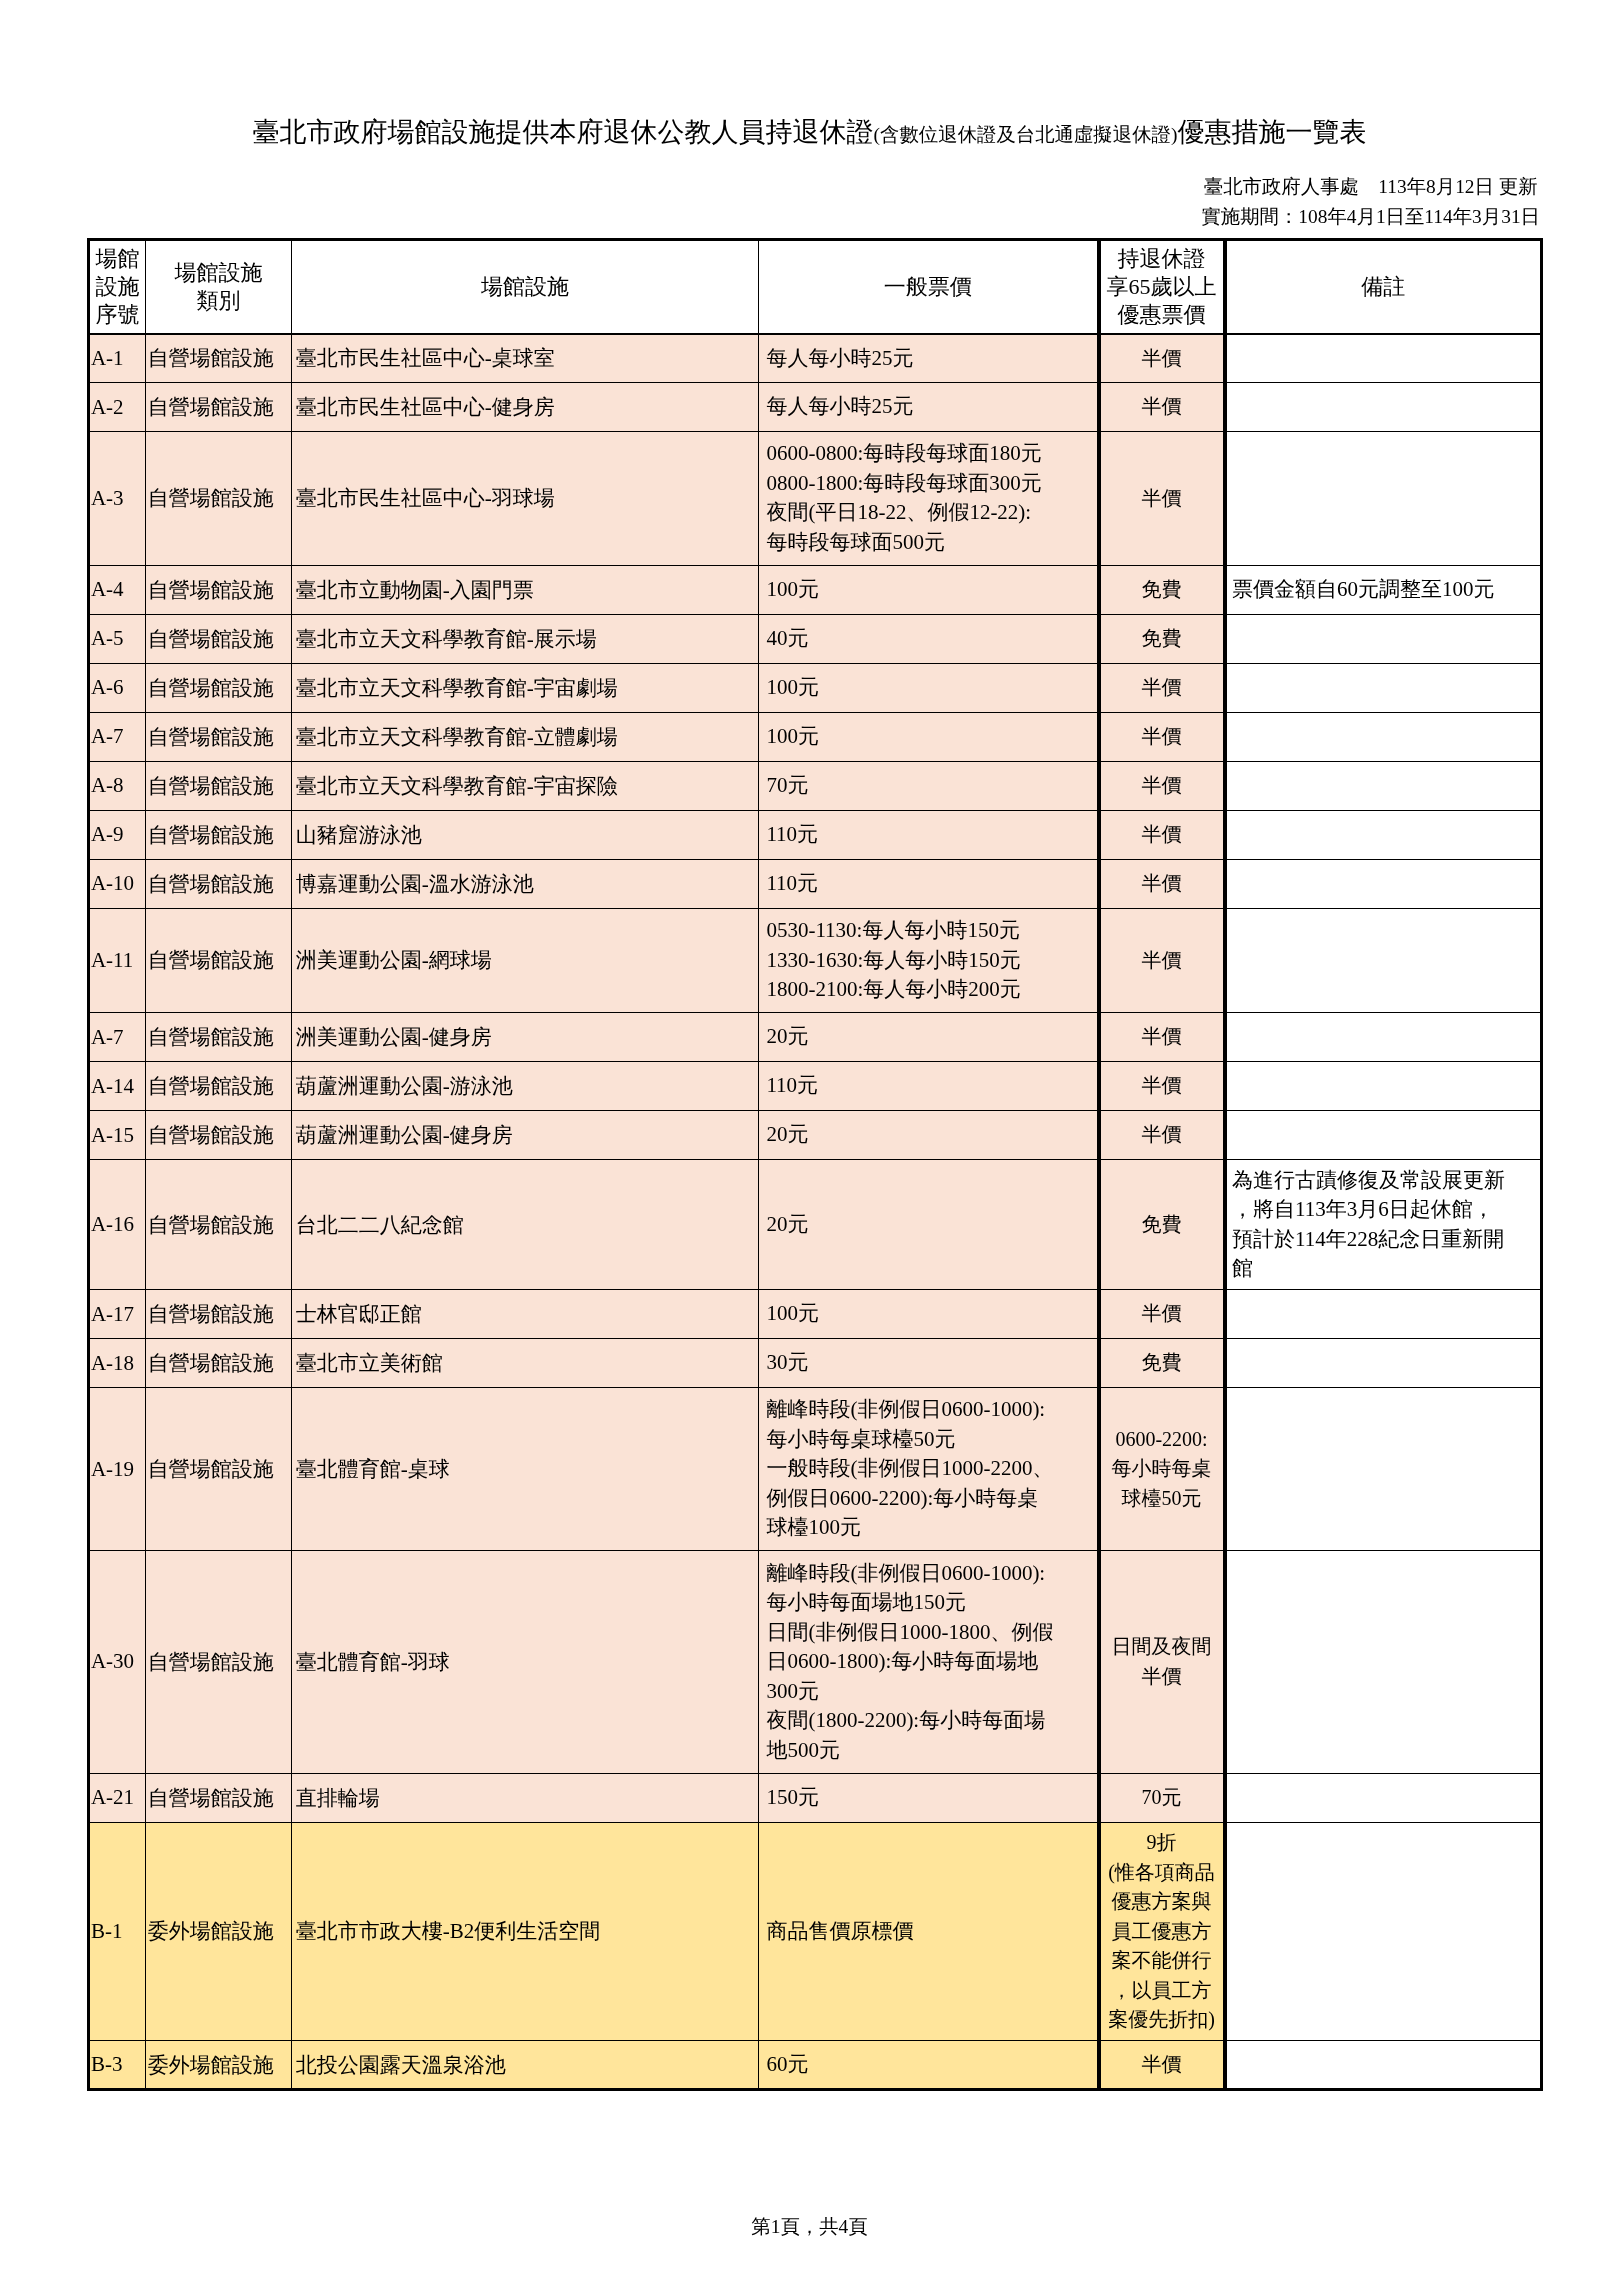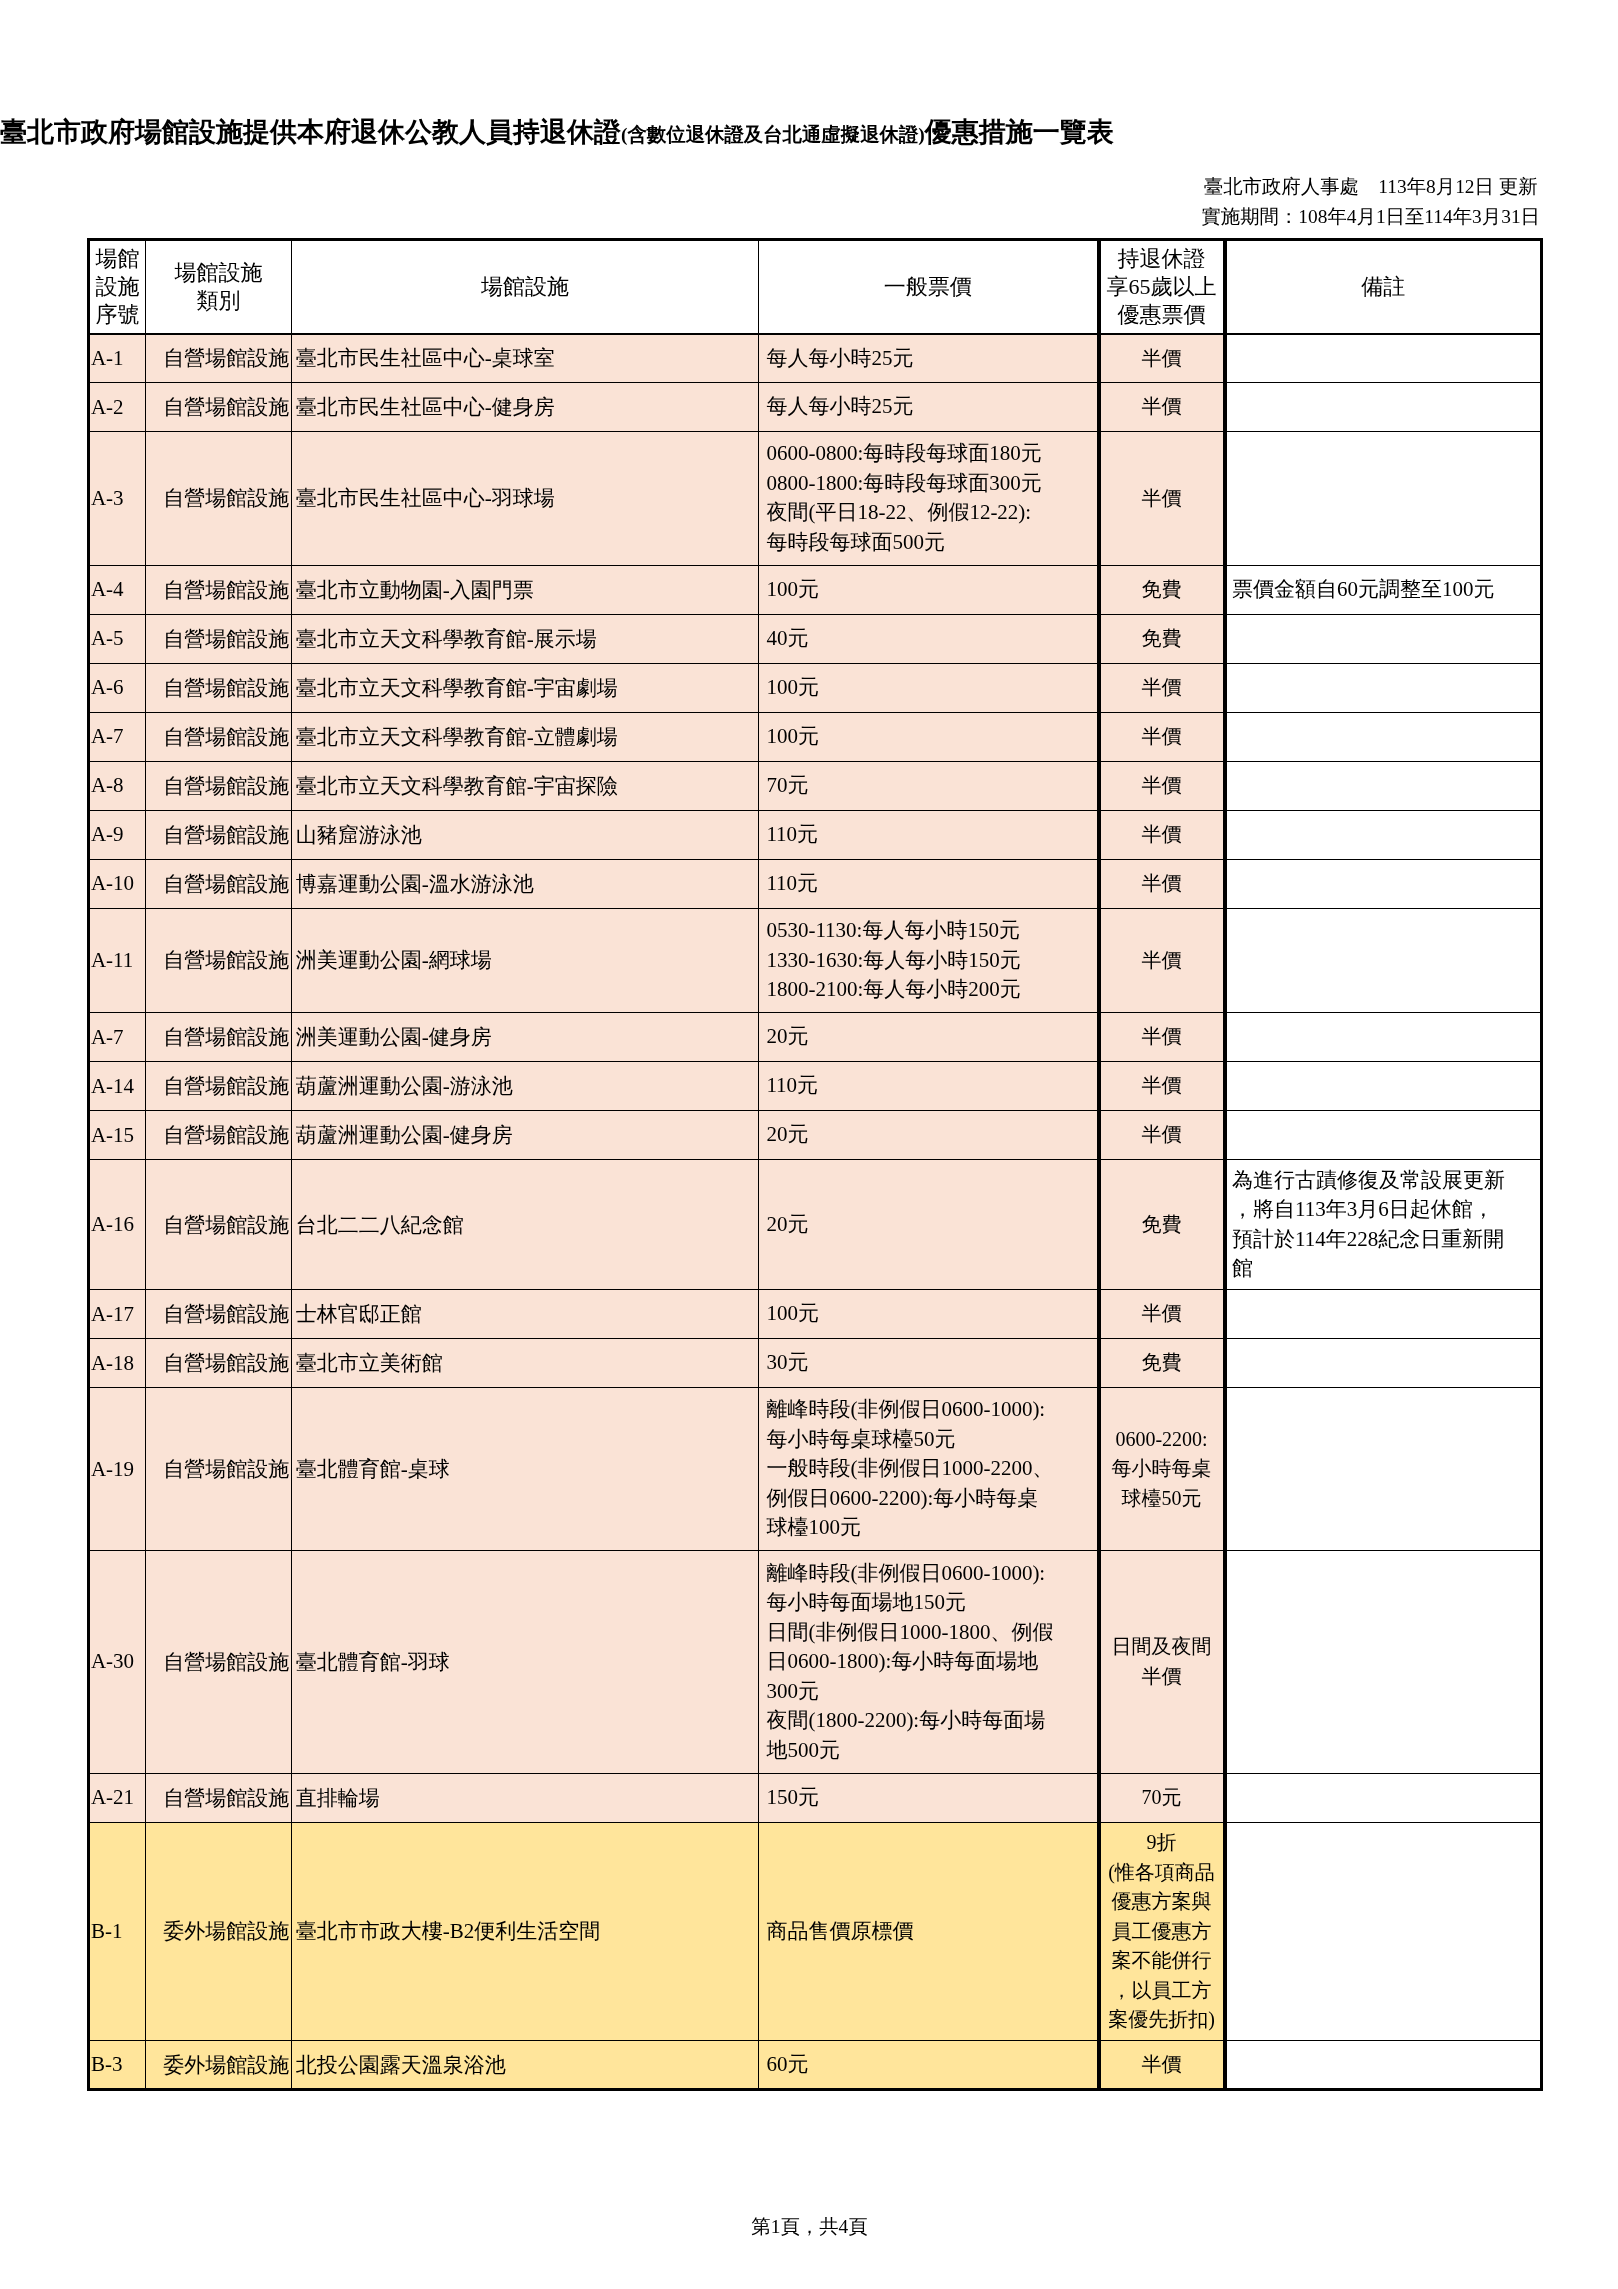--- a/index.html
+++ b/index.html
@@ -9,22 +9,22 @@
     width: 1619px;
     height: 2290px;
     font-family: "Liberation Serif", "DejaVu Serif", serif;
     color: #000;
   }
   .title {
     position: absolute;
     top: 114px;
     left: 0;
     width: 100%;
-    text-align: left;
-    font-weight: bold;
+    text-align: center;
+    font-weight: normal;
     white-space: nowrap;
   }
   .title .t-main, .title .t-tail { font-size: 27px; }
   .title .t-paren { font-size: 19.4px; }
   .meta {
     position: absolute;
     top: 172px;
     right: 79px;
     text-align: center;
     font-size: 19.4px;
@@ -55,21 +55,21 @@
     white-space: pre-line;
     padding: 3.7px 1.8px;
     border-bottom: 2.8px solid #000;
     height: 94px;
   }
   tbody tr { height: 49px; }
   td { font-size: 21px; }
   tr.group-a td { background: var(--group-a-bg, #fae3d6); }
   tr.group-b td { background: var(--group-b-bg, #ffe59b); }
   td.c-serial { text-align: left; padding: 1.8px 0.9px; }
-  td.c-cat    { text-align: right; padding: 1.8px 1.8px; margin-top: 16px; }
+  td.c-cat    { text-align: left; padding: 1.8px 1.8px; margin-top: 16px; }
   td.c-fac    { text-align: left; padding: 1.8px 3.7px; }
   td.c-price  { text-align: left; white-space: pre-line; line-height: 29.5px; padding: 7.4px 3.7px 7.4px 7.4px; }
   td.c-disc, th.h-disc {
     border-left: 4.6px solid #000;
     border-right: 4.6px solid #000;
   }
   td.c-disc {
     text-align: center;
     white-space: pre-line;
     line-height: 29.5px;

